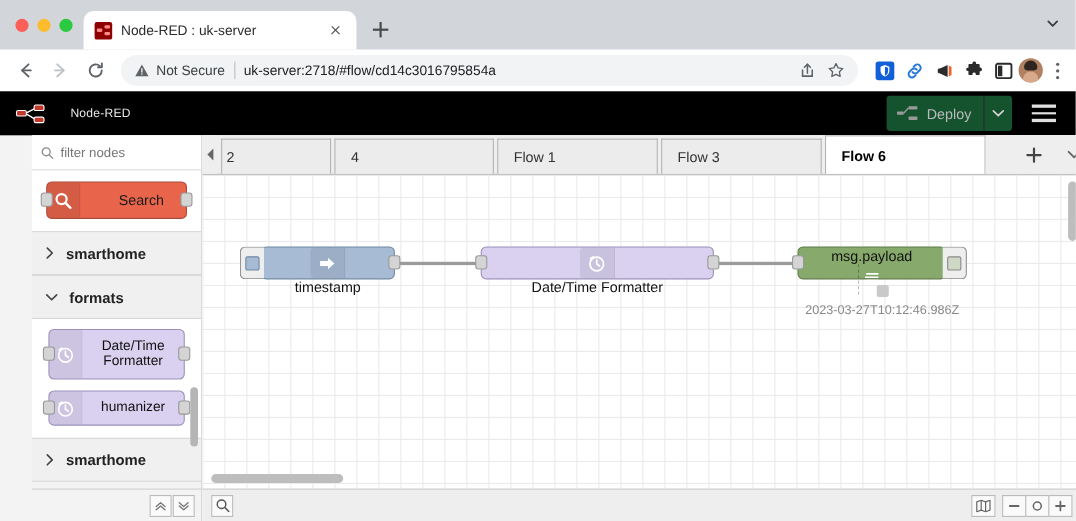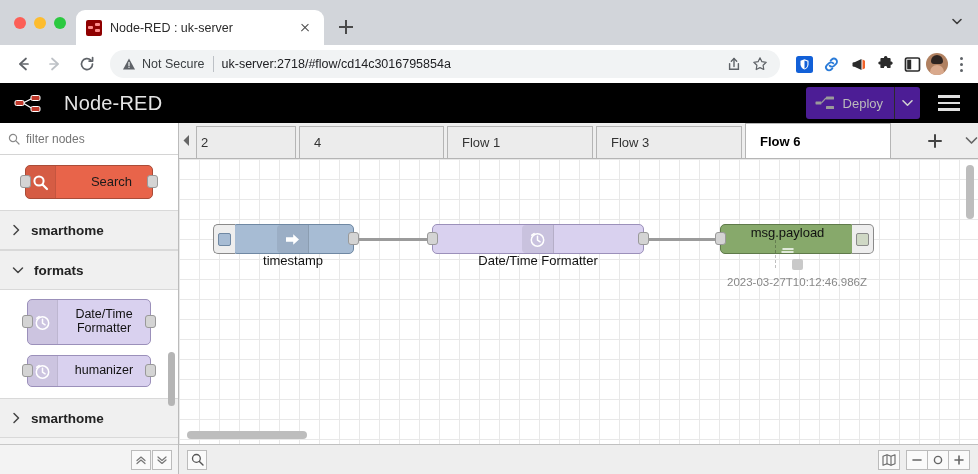--- a/index.html
+++ b/index.html
@@ -120,43 +120,43 @@
 
   
   .nr { position: relative; width: 978px; height: 391px; background: #f3f3f3; }
 
   .nr-header {
     height: 40px; background: #000; display: flex; align-items: center;
     padding: 0 14px; justify-content: space-between;
   }
   .nr-brand { display: flex; align-items: center; gap: 10px; }
   .nr-logo { width: 40px; height: 22px; }
-  .nr-title { color: #e5e5e5; font-size: 20px; letter-spacing: .2px; }
+  .nr-title { color: #e5e5e5; font-size: 11px; letter-spacing: .2px; }
   .nr-right { display: flex; align-items: center; gap: 14px; }
   .deploy {
-    height: 32px; background: #4c1d95; border-radius: 3px; display: flex;
+    height: 32px; background: #14532d; border-radius: 3px; display: flex;
     align-items: flex-end; cursor: pointer; overflow: hidden;
   }
   .deploy-main {
     display: flex; align-items: center; gap: 8px; padding: 0 11px 0 9px; height: 100%;
   }
   .deploy-label { color: #bbb; font-size: 13px; }
   .deploy-caret {
     border-left: 1px solid #2b2b2b; height: 100%; width: 26px;
     display: flex; align-items: center; justify-content: center;
   }
   .hamburger { display:flex; flex-direction:column; gap:4px; cursor:pointer; padding:4px; }
   .hamburger span { width:22px; height:2.5px; background:#e0e0e0; }
 
   .nr-body { display: flex; height: 351px; }
 
   
   .palette {
     width: 180px; background: #f3f3f3; border-right: 1px solid #bbb;
-    display: flex; flex-direction: column; position: relative;
+    display: flex; flex-direction: column; position: relative; margin-left: 29px;
   }
   .palette-filter {
     height: 32px; background: #fff; border-bottom: 1px solid #d4d4d4;
     display: flex; align-items: center; gap: 6px; padding: 0 8px;
   }
   .filter-text { font-size: 12px; color: #999; }
 
   .palette-scroll {
     flex: 1; overflow: hidden; background: #f3f3f3; position: relative;
   }

